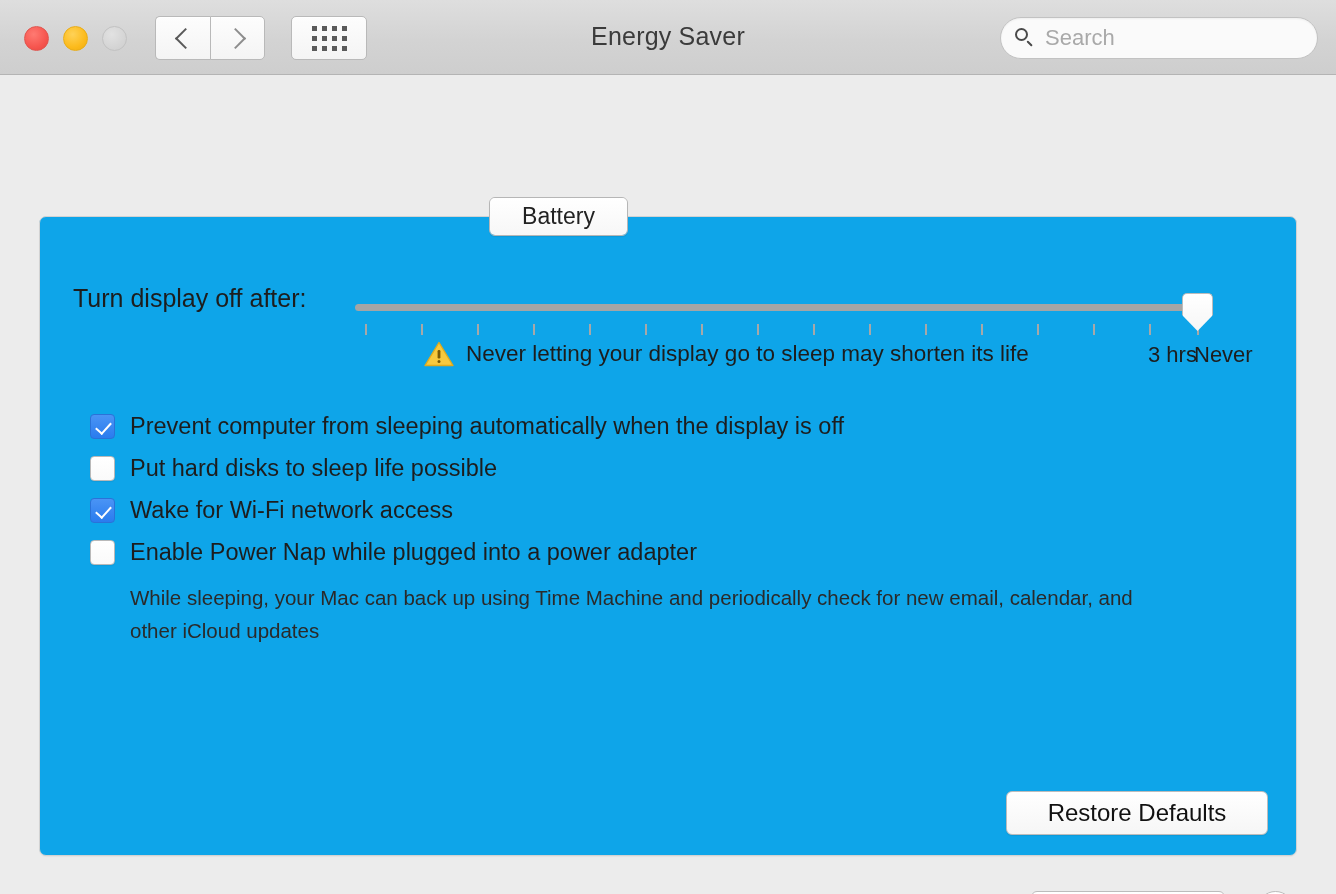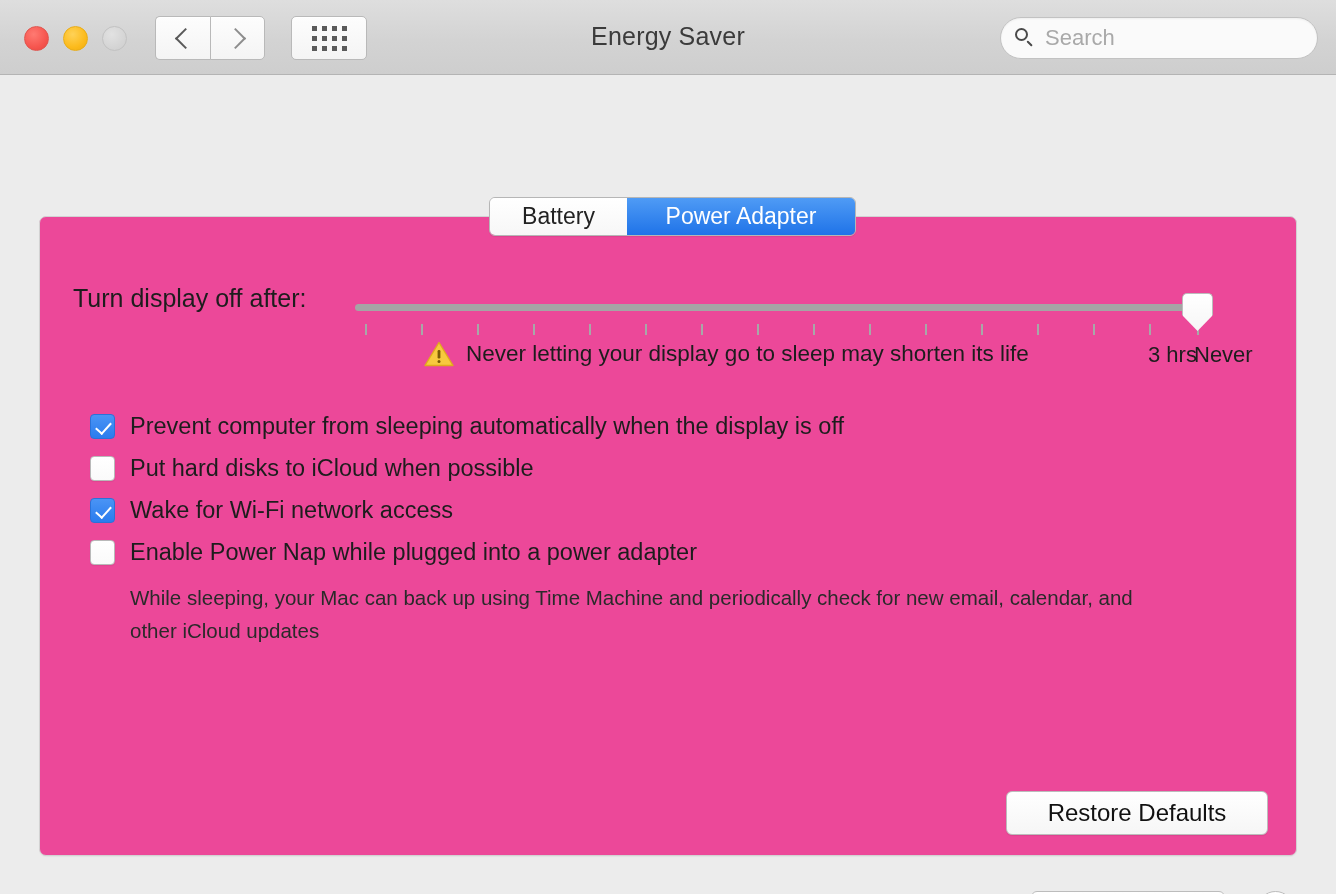--- a/index.html
+++ b/index.html
@@ -188,21 +188,21 @@
     width: 228px;
   }
 
   
   .panel {
     position: absolute;
     left: 39px;
     top: 141px;
     width: 1258px;
     height: 640px;
-    background: #ec4899;
+    background: #0ea5e9;
     border: 1px solid #d2d2d2;
     border-radius: 7px;
     box-sizing: border-box;
     box-shadow: 0 1px 1px rgba(0,0,0,.04);
   }
 
   
   .slider-label {
     position: absolute;
     left: 33px;
@@ -480,21 +480,21 @@
 
       <div class="check-list">
 
         <div class="check-row">
           <span class="checkbox cb-on"></span>
           <span class="check-label">Prevent computer from sleeping automatically when the display is off</span>
         </div>
 
         <div class="check-row">
           <span class="checkbox cb-off"></span>
-          <span class="check-label">Put hard disks to iCloud when possible</span>
+          <span class="check-label">Put hard disks to sleep life possible</span>
         </div>
 
         <div class="check-row">
           <span class="checkbox cb-on"></span>
           <span class="check-label">Wake for Wi-Fi network access</span>
         </div>
 
         <div class="check-row">
           <span class="checkbox cb-off"></span>
           <span class="check-label">Enable Power Nap while plugged into a power adapter</span>
@@ -505,17 +505,16 @@
 
 
       <div class="btn btn-restore">Restore Defaults</div>
     </div>
 
     <div class="btn btn-schedule">Schedule…</div>
     <div class="btn btn-help">?</div>
 
     <div class="segmented">
       <div class="seg seg-off">Battery</div>
-      <div class="seg seg-on">Power Adapter</div>
     </div>
 
   </div>
 </div>
 
 </body></html>

